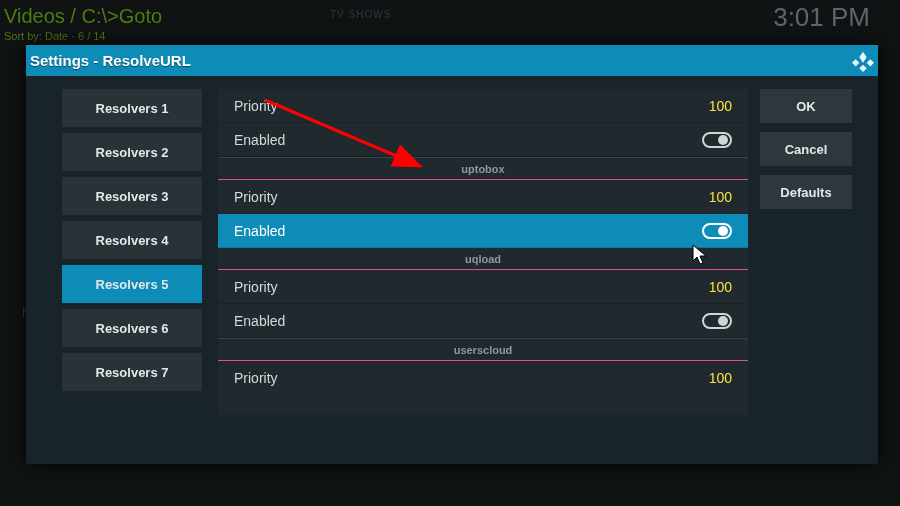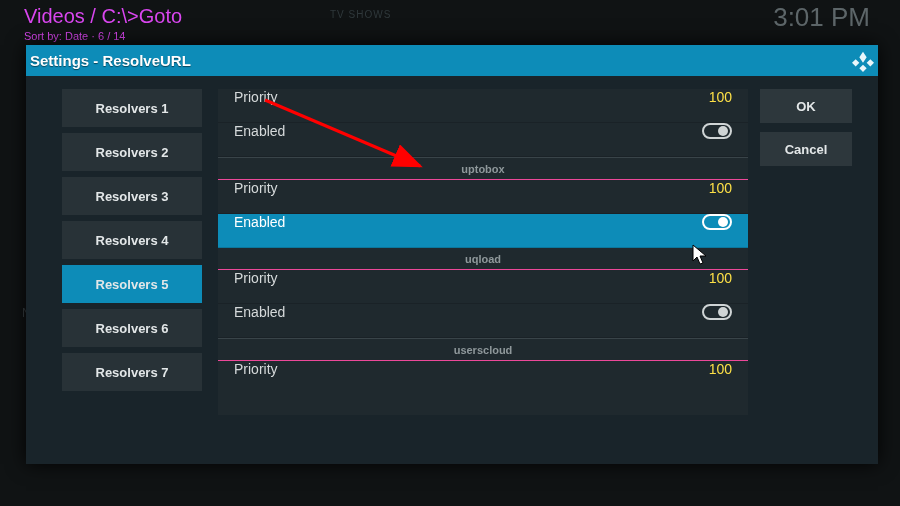--- a/index.html
+++ b/index.html
@@ -5,21 +5,21 @@
   * { box-sizing: border-box; margin: 0; padding: 0; }
   html, body { width: 900px; height: 506px; overflow: hidden; }
   body {
     font-family: "Segoe UI", Arial, sans-serif;
     background: #101314;
     color: #e6e9ea;
     position: relative;
   }
   
   .bg-head {
-    position: absolute; left: 24px; top: 5px; z-index: 0; color: #d946ef;
+    position: absolute; left: 4px; top: 5px; z-index: 0; color: #4d7c0f;
   }
   .bg-title { font-size: 20px; font-weight: 300; }
   .bg-sort  { font-size: 11px; font-weight: 300; margin-top: 2px; }
   .bg-tv    { position:absolute; left:330px; top:9px; font-size:10px; color:#2f383b; letter-spacing:1px;}
   .bg-clock { position:absolute; right:30px; top:2px; font-size:26px; font-weight:300; color:#5d6669; }
   .bg-left-char { position:absolute; left:22px; top:306px; color:#3b4346; font-size:12px;}
   
   .win {
     position: absolute; left: 26px; top: 45px; width: 852px; height: 419px;
     background: #19242a;
@@ -37,21 +37,21 @@
   
   .nav { width: 186px; padding: 0 10px 0 36px; }
   .nav-item {
     background:#283237; height:38px; margin-bottom:6px;
     display:flex; align-items:center; justify-content:center;
     font-size:13px; font-weight:600; color:#e3e7e8; cursor:pointer;
   }
   .nav-item.active { background:#0d8cb8; }
   
   .list { flex:1; background:#1f292e; overflow:hidden; margin-right: 12px; margin-left:6px; height:326px;}
-  .row { height:34px; display:flex; align-items:flex-start; padding:0 16px; font-size:14px; font-weight:300; color:#d5d9da; cursor:pointer; border-bottom:1px solid rgba(0,0,0,.15);}
+  .row { height:34px; display:flex; align-items:center; padding:0 16px; font-size:14px; font-weight:300; color:#d5d9da; cursor:pointer; border-bottom:1px solid rgba(0,0,0,.15);}
   .row .val { margin-left:auto; font-size:14px; color:#fde047; }
   .row.selected { background:#0d8cb8; color:#fff; }
   .row.selected .val { color:#fff; }
   .group-divider { border-top:1px solid #394449; }
   .group-name { height:22px; display:flex; align-items:center; justify-content:center; font-size:11px; color:#8f989b; font-weight:600; border-bottom:1px solid #ec4899; }
   .toggle {
     width:30px; height:16px; border:2px solid #cfd4d5; border-radius:10px; display:flex; align-items:center; padding:0 2px;
   }
   .toggle.on { justify-content:flex-end; }
   .knob { width:10px; height:10px; border-radius:50%; background:#cfd4d5; }
@@ -165,20 +165,23 @@
       </div>
     </div>
 
     <div class="right">
       <div class="btn">
           <span>OK</span>
         </div>
       <div class="btn">
           <span>Cancel</span>
         </div>
+      <div class="btn">
+          <span>Defaults</span>
+        </div>
     </div>
 
   </div>
 </div>
 
 <svg class="arrow" width="200" height="100">
   <defs>
     <marker id="ah" markerWidth="12" markerHeight="12" refX="9" refY="4" orient="auto">
       <path d="M0,0 L10,4 L0,8 Z" fill="#ff0000"></path>
     </marker>

